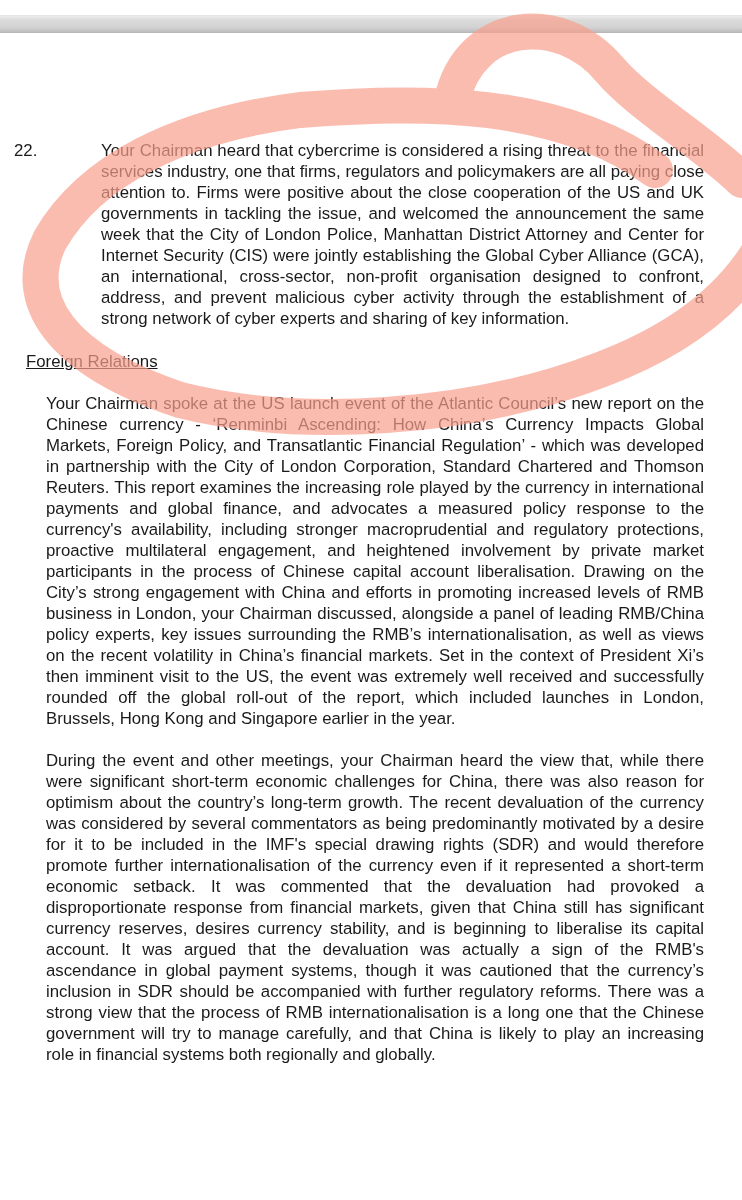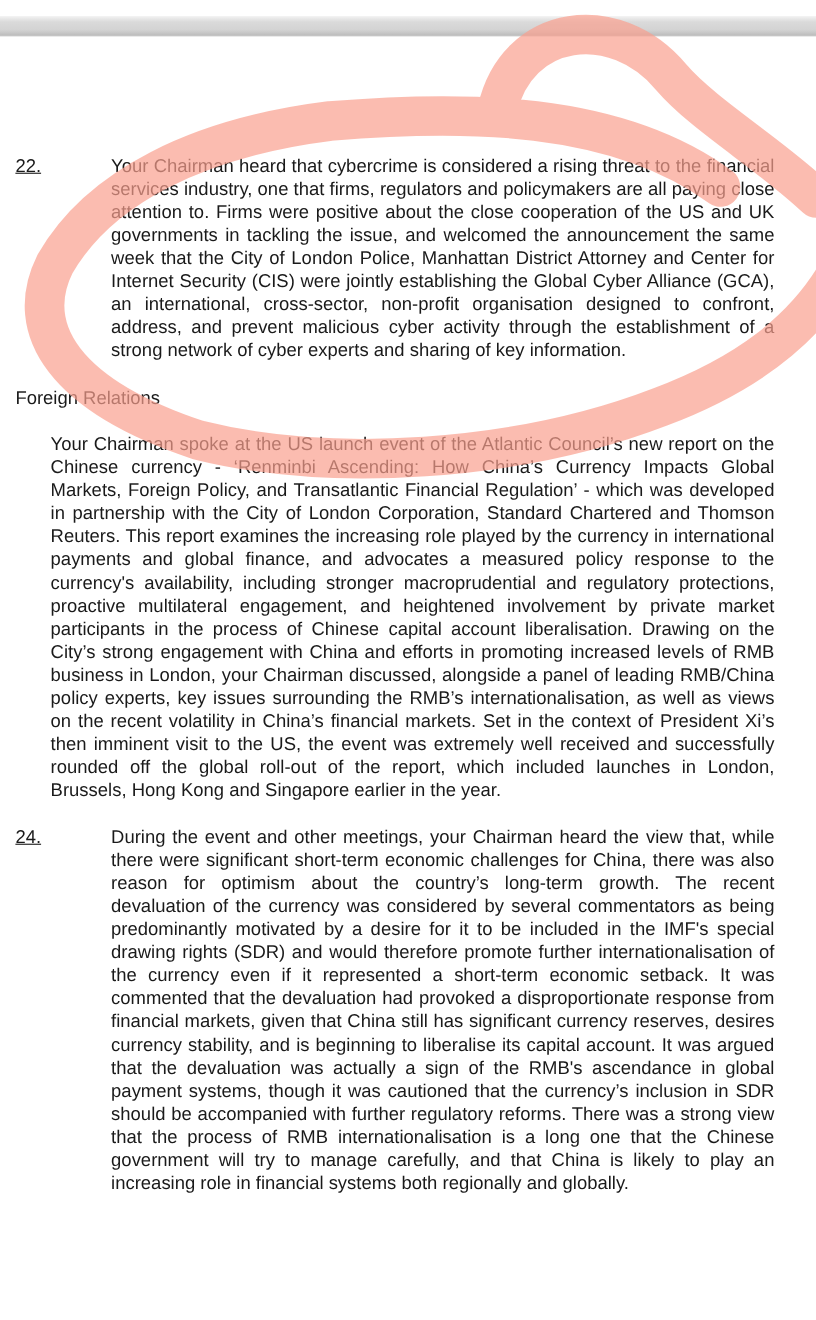--- a/index.html
+++ b/index.html
@@ -13,24 +13,24 @@
     position: absolute; left: 0; top: 15px; width: 742px; height: 16px;
     background: linear-gradient(#ececec 0%, #dadada 25%, #d3d3d3 70%, #bdbdbd 100%);
     border-top: 1px solid #e6e6e6;
     border-bottom: 1px solid #b8b8b8;
   }
   .page {
     position: absolute; left: 14px; top: 140px; width: 690px;
     font-size: 16.8px; line-height: 21px;
   }
   .para { display: flex; margin: 0 0 21px 0; }
-  .num { width: 55px; flex: 0 0 55px; text-decoration: underline; }
+  .num { width: 55px; flex: 0 0 55px; }
   .txt { flex: 1; text-align: justify; margin-left: 32px; }
   .heading {
-    margin: 0 0 21px 0;
+    text-decoration: underline; margin: 0 0 21px 12px;
   }
   .p22 { margin-bottom: 22px; }
   .annot {
     position: absolute; left: 0; top: 0; width: 742px; height: 1200px;
     pointer-events: none;
   }
 </style>
 </head>
 <body>
 
@@ -42,21 +42,20 @@
     <div class="txt">Your Chairman heard that cybercrime is considered a rising threat to the financial services industry, one that firms, regulators and policymakers are all paying close attention to. Firms were positive about the close cooperation of the US and UK governments in tackling the issue, and welcomed the announcement the same week that the City of London Police, Manhattan District Attorney and Center for Internet Security (CIS) were jointly establishing the Global Cyber Alliance (GCA), an international, cross-sector, non-profit organisation designed to confront, address, and prevent malicious cyber activity through the establishment of a strong network of cyber experts and sharing of key information.</div>
   </div>
 
   <div class="heading">Foreign Relations</div>
 
   <div class="para">
     <div class="txt">Your Chairman spoke at the US launch event of the Atlantic Council’s new report on the Chinese currency - ‘Renminbi Ascending: How China’s Currency Impacts Global Markets, Foreign Policy, and Transatlantic Financial Regulation’ - which was developed in partnership with the City of London Corporation, Standard Chartered and Thomson Reuters. This report examines the increasing role played by the currency in international payments and global finance, and advocates a measured policy response to the currency's availability, including stronger macroprudential and regulatory protections, proactive multilateral engagement, and heightened involvement by private market participants in the process of Chinese capital account liberalisation. Drawing on the City’s strong engagement with China and efforts in promoting increased levels of RMB business in London, your Chairman discussed, alongside a panel of leading RMB/China policy experts, key issues surrounding the RMB’s internationalisation, as well as views on the recent volatility in China’s financial markets. Set in the context of President Xi’s then imminent visit to the US, the event was extremely well received and successfully rounded off the global roll-out of the report, which included launches in London, Brussels, Hong Kong and Singapore earlier in the year.</div>
   </div>
 
   <div class="para">
-    <div class="num">24.</div>
     <div class="txt">During the event and other meetings, your Chairman heard the view that, while there were significant short-term economic challenges for China, there was also reason for optimism about the country’s long-term growth. The recent devaluation of the currency was considered by several commentators as being predominantly motivated by a desire for it to be included in the IMF's special drawing rights (SDR) and would therefore promote further internationalisation of the currency even if it represented a short-term economic setback. It was commented that the devaluation had provoked a disproportionate response from financial markets, given that China still has significant currency reserves, desires currency stability, and is beginning to liberalise its capital account. It was argued that the devaluation was actually a sign of the RMB's ascendance in global payment systems, though it was cautioned that the currency’s inclusion in SDR should be accompanied with further regulatory reforms. There was a strong view that the process of RMB internationalisation is a long one that the Chinese government will try to manage carefully, and that China is likely to play an increasing role in financial systems both regionally and globally.</div>
   </div>
 </div>
 
 <svg class="annot" viewBox="0 0 742 1200">
   <path d="M 452 100 C 470 20, 560 10, 610 70
            C 640 105, 700 140, 742 180
            M 655 170 C 560 100, 420 100, 300 110
            C 180 125, 90 170, 50 240
            C 20 300, 60 360, 180 400

